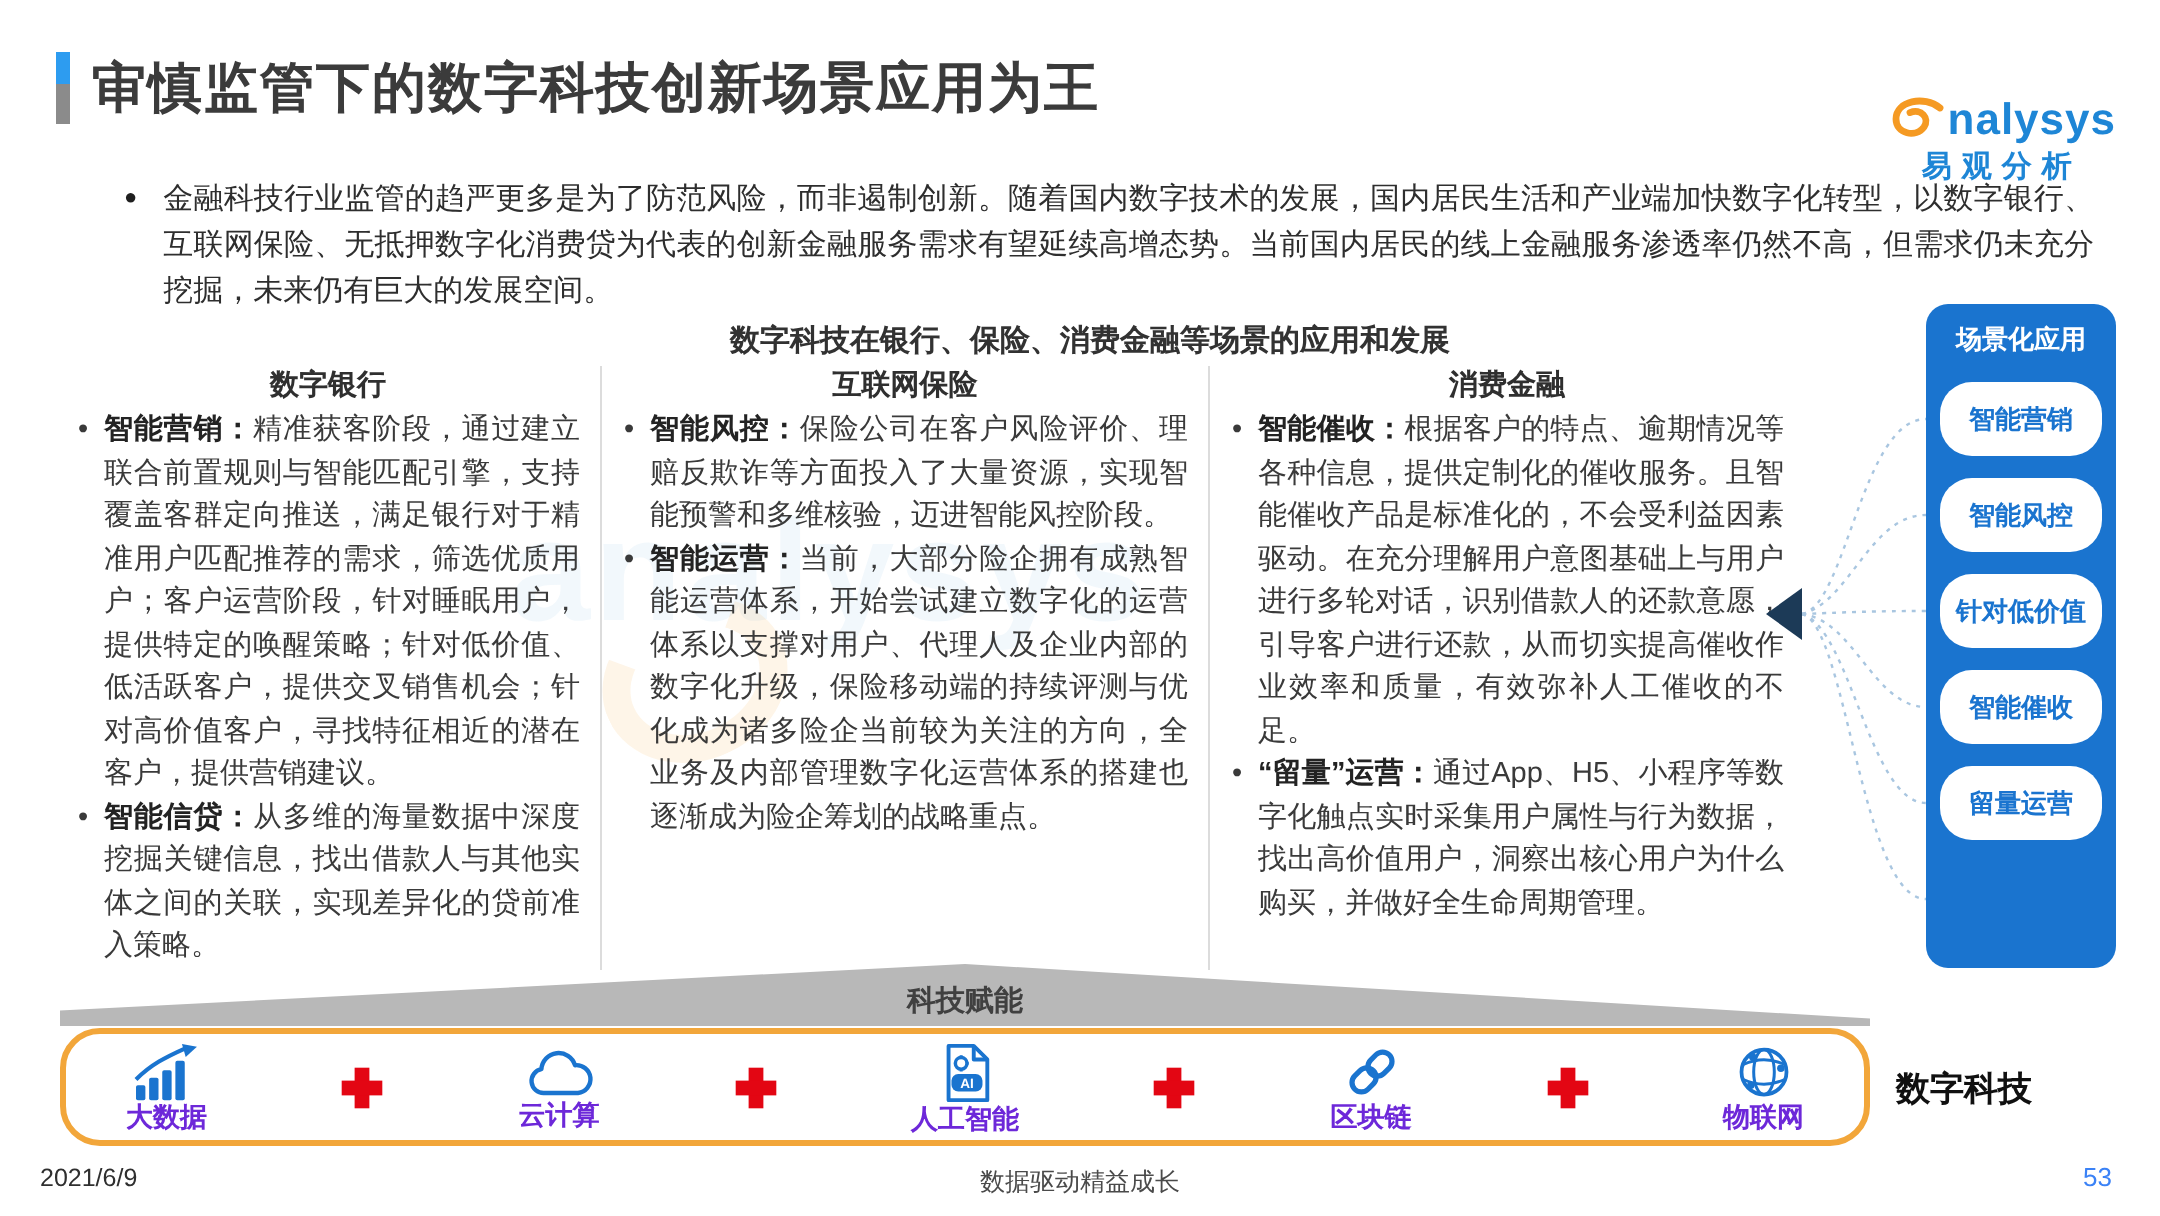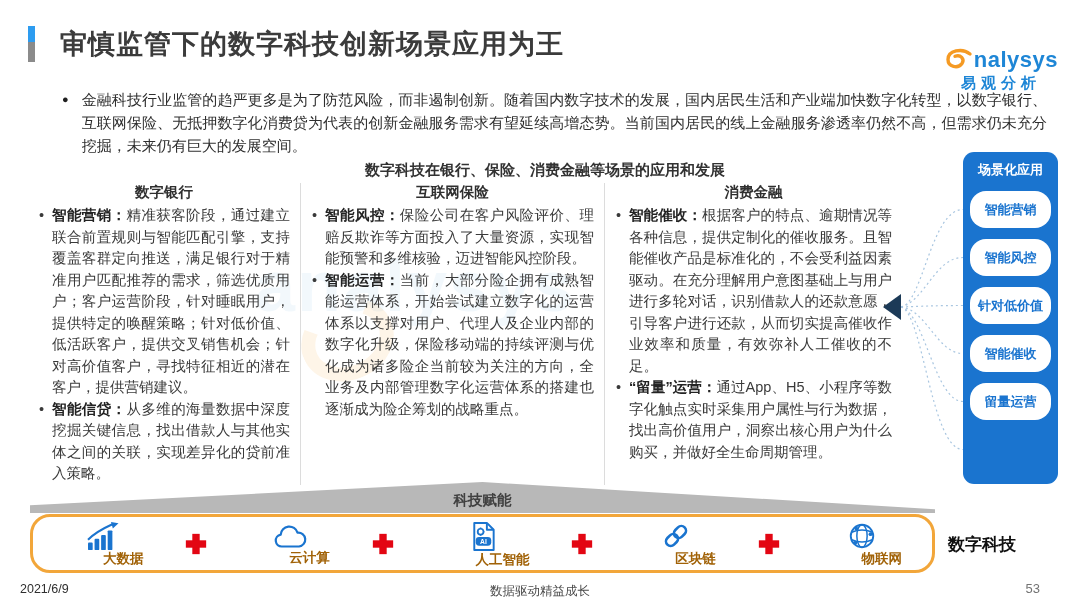--- a/index.html
+++ b/index.html
@@ -5,21 +5,21 @@
   * { margin:0; padding:0; box-sizing:border-box; }
   html,body { width:1080px; height:608px; }
   body { font-family:"Liberation Sans","DejaVu Sans",sans-serif; background:#ffffff; position:relative; overflow:hidden; color:#383838; }
   .page { position:absolute; inset:0; background:#fff; }
 
   
   .watermark { position:absolute; left:255px; top:245px; font-size:72px; font-weight:bold; color:rgba(32,128,208,0.06); letter-spacing:2px; z-index:0; }
   .watermark-swirl { position:absolute; left:300px; top:300px; width:95px; height:80px; border:14px solid rgba(245,154,35,0.10); border-radius:50%; border-top-color:transparent; transform:rotate(-25deg); z-index:0; }
 
   
-  .title-bar { position:absolute; left:28px; top:26px; display:flex; align-items:center; gap:25px; z-index:2; }
+  .title-bar { position:absolute; left:28px; top:26px; display:flex; align-items:center; gap:11px; z-index:2; }
   .accent { width:7px; height:36px; background:linear-gradient(#2d9cf0 0%, #2d9cf0 45%, #8b8b8b 45%, #8b8b8b 100%); }
   .page-title { font-size:27px; font-weight:bold; color:#3b3b3b; letter-spacing:1px; }
   .logo { position:absolute; right:22px; top:14px; text-align:center; z-index:2; }
   .logo-row { display:flex; align-items:center; justify-content:center;margin-top:33px; }
   .logo-brand { font-size:22px; font-weight:bold; color:#1e86d6; letter-spacing:0.5px; }
   .logo-sub { font-size:15px; font-weight:bold; color:#1e86d6; letter-spacing:5px; margin-top:1px; }
 
   
   .intro { position:absolute; left:62px; top:88px; width:985px; display:flex; gap:13px; z-index:1; }
   .intro-dot { font-size:11px; color:#1f1f1f; line-height:23px; }
@@ -43,27 +43,27 @@
   .sb-btn { background:#ffffff; border-radius:16px; height:37px; display:flex; align-items:center; justify-content:center; font-size:13px; font-weight:bold; color:#1a74cf; }
   .connectors { position:absolute; left:875px; top:158px; z-index:1; }
 
   
   .tech-band { position:absolute; left:30px; top:482px; width:905px; height:31px; background:#b8b8b8; clip-path:polygon(0 75%, 50% 0, 100% 88%, 100% 100%, 0 100%); z-index:1; }
   .tech-band-label { position:absolute; left:0; right:0; bottom:3px; text-align:center; font-size:14.5px; font-weight:bold; color:#404040; }
 
   
   .tech-banner { position:absolute; left:30px; top:514px; width:905px; height:59px; border:3px solid #f2a63a; border-radius:20px; background:#fff; display:flex; align-items:center; justify-content:space-between; padding:0 30px; z-index:2; }
   .tech-item { display:flex; flex-direction:column; align-items:center; }
-  .tech-item-label { font-size:13.5px; font-weight:bold; color:#a16207; line-height:14px; margin-top:1px;margin-left:40px; }
+  .tech-item-label { font-size:13.5px; font-weight:bold; color:#6d28d9; line-height:14px; margin-top:1px; }
   .tech-caption { position:absolute; left:948px; top:533px; font-size:17px; font-weight:bold; color:#101010; z-index:2; }
 
   
   .footer-date { position:absolute; left:20px; top:582px; font-size:12.5px; color:#2f2f2f; }
   .footer-slogan { position:absolute; left:0; right:0; top:583px; text-align:center; font-size:12.5px; color:#4a4a4a; }
-  .footer-page { position:absolute; right:40px; top:581px; font-size:13px; color:#737373; }
+  .footer-page { position:absolute; right:24px; top:581px; font-size:13px; color:#3b82f6; }
 
   svg { display:block; }
 </style>
 </head>
 <body>
 
 <div class="page">
 
   <div class="watermark">analysys</div>
   <div class="watermark-swirl"></div>

